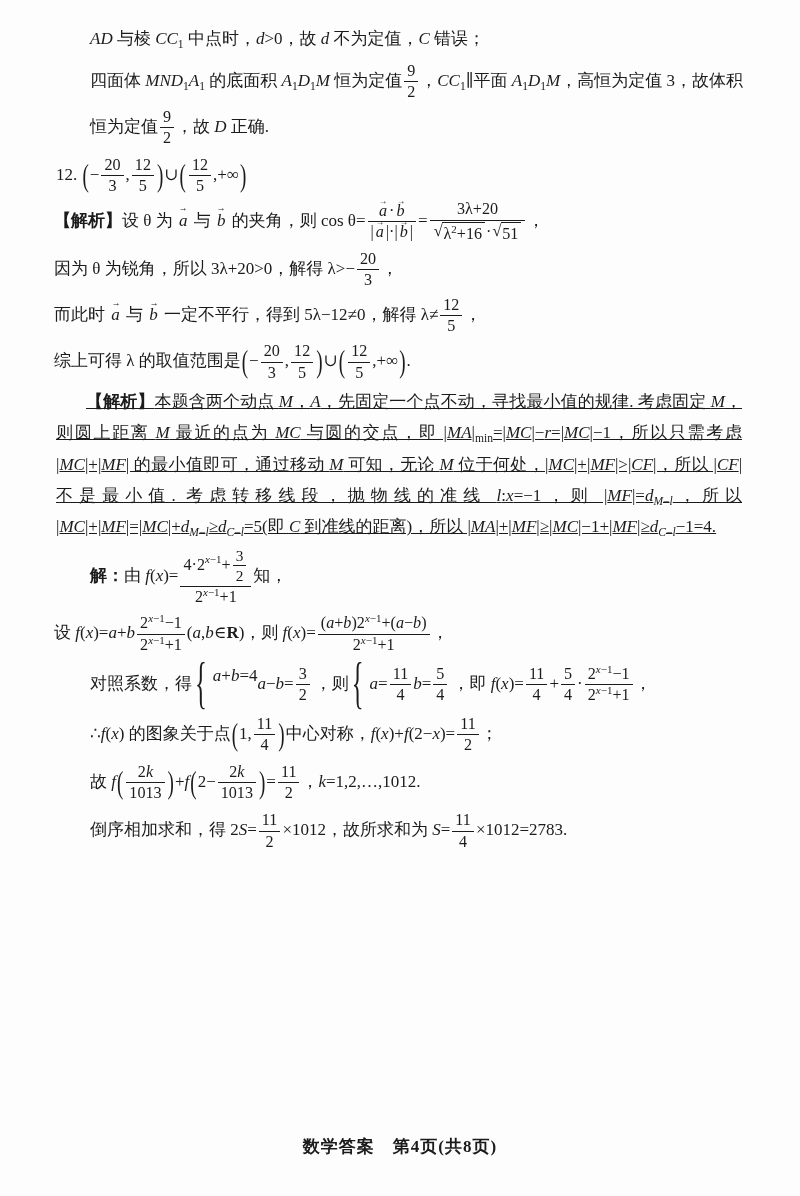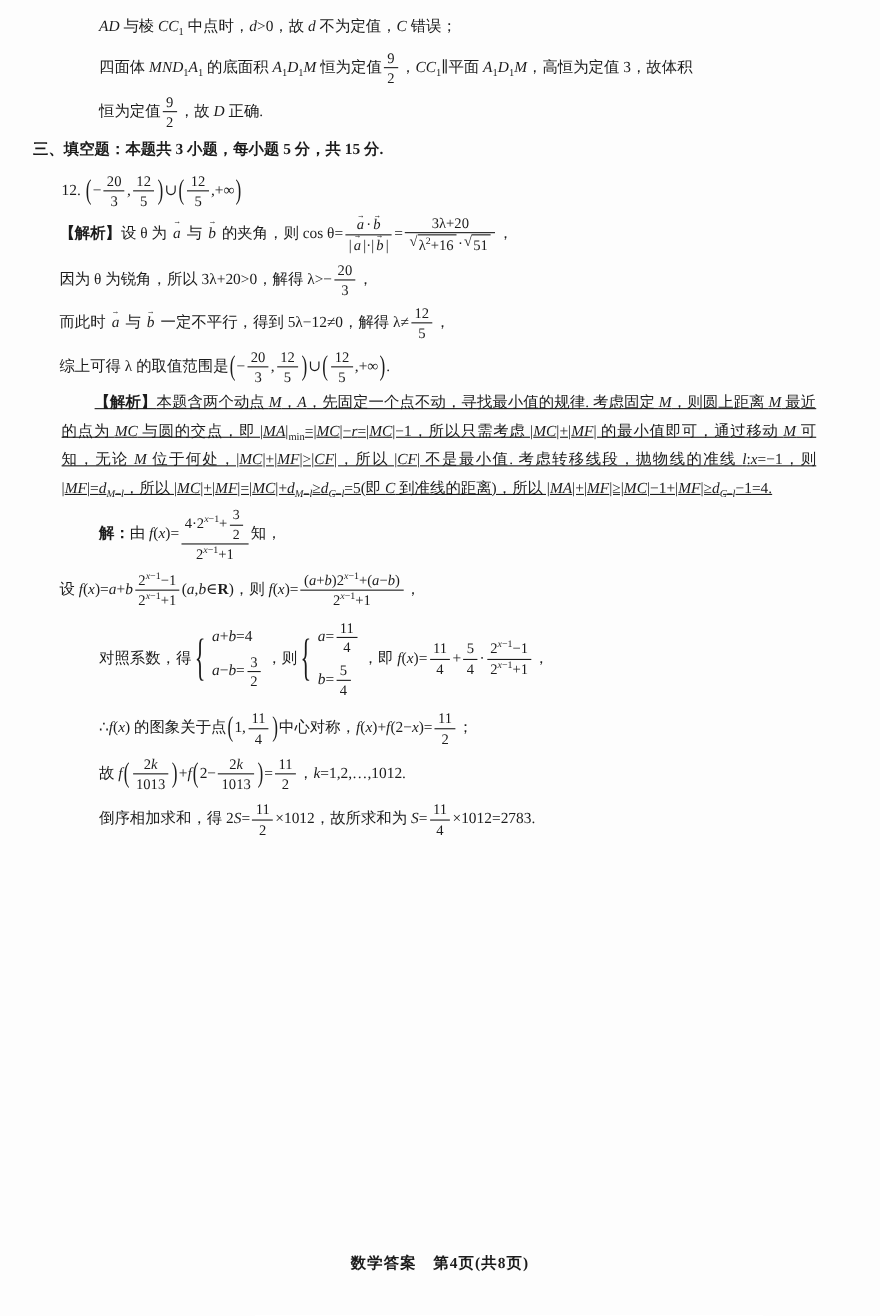--- a/index.html
+++ b/index.html
@@ -4,22 +4,22 @@
 <style>
   *{box-sizing:border-box;}
   html,body{margin:0;padding:0;background:#ffffff;}
   .page{
     position:relative;
     width:800px;height:1196px;
     margin:0 auto;
     background:#fdfdfd;
     color:#1b1b1b;
     font-family:"Liberation Serif","DejaVu Serif",serif;
-    font-size:14px;
-    padding-top:14px;
+    font-size:17px;
+    padding-top:26px;
     overflow:hidden;
   }
   p{margin:0;line-height:1.5;}
   i{font-style:italic;}
   b{font-weight:bold;}
   .p90{margin-left:90px;margin-right:30px;}
   .p88{margin-left:54px;margin-right:30px;}
   .sec{margin-left:30px;margin-right:30px;font-weight:bold;}
   .item{margin-left:56px;margin-right:30px;}
   .hang{margin-left:56px;margin-right:58px;text-indent:30px;text-align:justify;line-height:1.84;text-decoration:underline;}
@@ -32,34 +32,33 @@
   sup{font-size:0.68em;line-height:0;}
   sub{font-size:0.68em;line-height:0;}
   .vec{display:inline-block;position:relative;margin:0 2px;}
   .vec::after{content:"\2192";position:absolute;left:50%;top:-0.72em;transform:translateX(-50%) scaleX(0.85);font-size:0.6em;font-style:normal;}
   .sqrt{display:inline-flex;align-items:flex-start;vertical-align:middle;margin:0 1px;}
   .sqrt .rsym{line-height:1.1;}
   .sqrt .rad{border-top:1px solid currentColor;padding:1px 3px 0 1px;line-height:1.25;text-align:right;}
   .bp{display:inline-block;transform:scaleY(1.65);transform-origin:center;vertical-align:middle;font-size:1.12em;margin:0 1px;font-weight:400;}
   .cases{display:inline-flex;align-items:center;vertical-align:middle;margin:0 3px;}
   .cbrace{display:inline-block;transform:scaleY(2.3);transform-origin:center;font-size:1.45em;margin-right:6px;}
-  .crows{display:inline-flex;flex-direction:column;row-gap:5px;text-align:left;}
+  .crows{display:inline-flex;flex-direction:row;row-gap:5px;text-align:left;}
   .crow{display:block;line-height:1.25;}
   .footer{position:absolute;left:0;right:0;bottom:38px;text-align:center;font-weight:bold;letter-spacing:1px;margin-top:36px;}
 </style>
 </head>
 <body>
 
 <div class="page">
 
   <p class="p90 mb10"><i>AD</i> 与棱 <i>CC</i><sub>1</sub> 中点时，<i>d</i>&gt;0，故 <i>d</i> 不为定值，<i>C</i> 错误；</p>
   <p class="p90 mb6">四面体 <i>MND</i><sub>1</sub><i>A</i><sub>1</sub> 的底面积 <i>A</i><sub>1</sub><i>D</i><sub>1</sub><i>M</i> 恒为定值<span class="frac"><span class="num">9</span><span class="den">2</span></span>，<i>CC</i><sub>1</sub>∥平面 <i>A</i><sub>1</sub><i>D</i><sub>1</sub><i>M</i>，高恒为定值 3，故体积</p>
   <p class="p90 mb8">恒为定值<span class="frac"><span class="num">9</span><span class="den">2</span></span>，故 <i>D</i> 正确.</p>
 
-  <p class="sec mb10">三、填空题：本题共 3 小题，每小题 5 分，共 15 分.</p>
 
   <p class="item mb4">12. <span class="bp">(</span>−<span class="frac"><span class="num">20</span><span class="den">3</span></span>,<span class="frac"><span class="num">12</span><span class="den">5</span></span><span class="bp">)</span>∪<span class="bp">(</span><span class="frac"><span class="num">12</span><span class="den">5</span></span>,+∞<span class="bp">)</span></p>
   <p class="p88 mb6"><b>【解析】</b>设 θ 为 <span class="vec"><i>a</i></span> 与 <span class="vec"><i>b</i></span> 的夹角，则 cos θ=<span class="frac"><span class="num"><span class="vec"><i>a</i></span>·<span class="vec"><i>b</i></span></span><span class="den">|<span class="vec"><i>a</i></span>|·|<span class="vec"><i>b</i></span>|</span></span>=<span class="frac"><span class="num">3λ+20</span><span class="den"><span class="sqrt">
             <span class="rsym">√</span>
             <span class="rad">λ<sup>2</sup>+16</span>
           </span>·<span class="sqrt">
             <span class="rsym">√</span>
             <span class="rad">51</span>
           </span></span></span>，</p>
   <p class="p88 mb6">因为 θ 为锐角，所以 3λ+20&gt;0，解得 λ&gt;−<span class="frac"><span class="num">20</span><span class="den">3</span></span>，</p>

